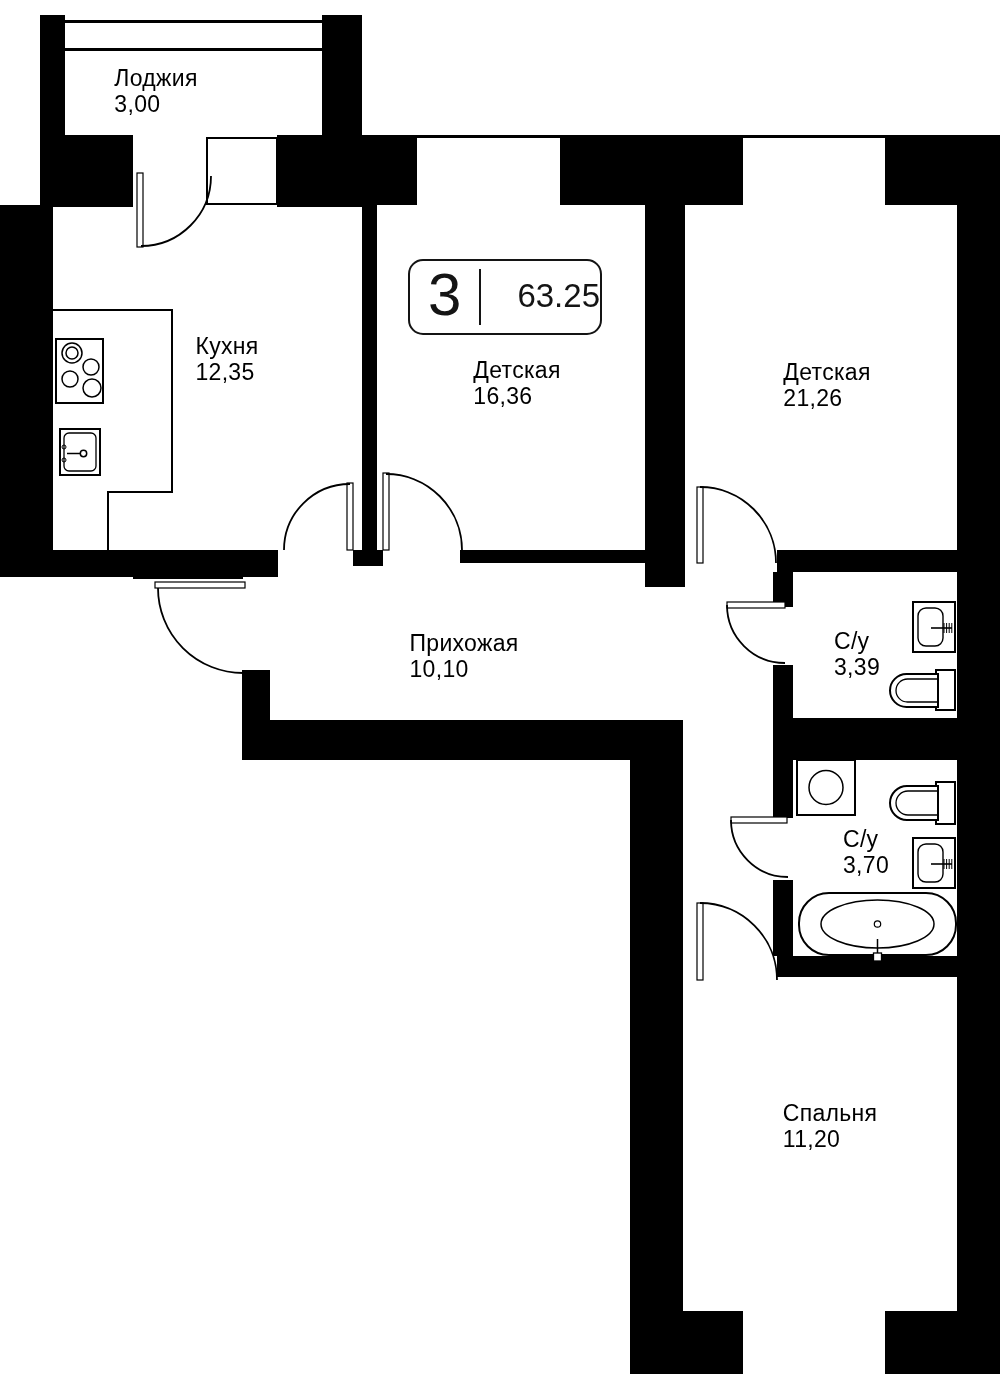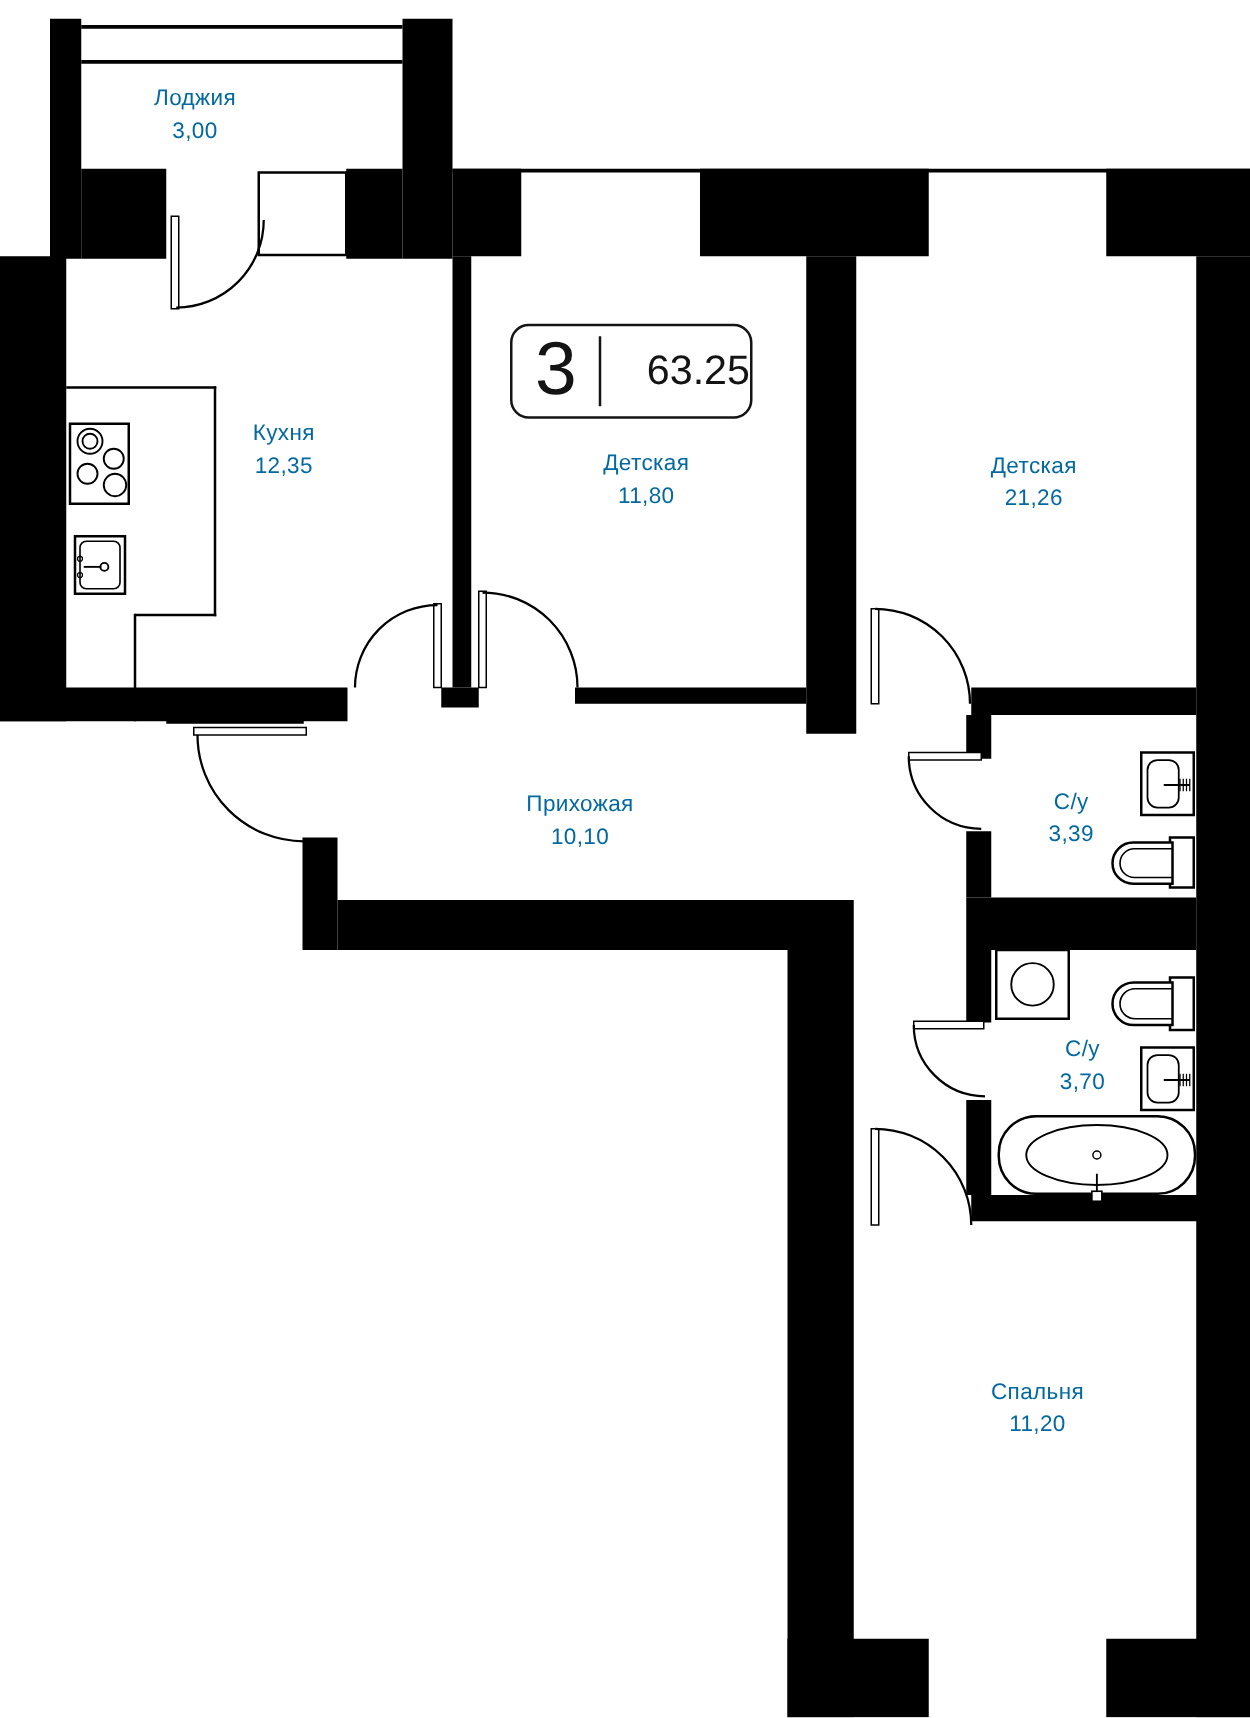--- a/index.html
+++ b/index.html
@@ -6,24 +6,24 @@
   #plan{
     position:relative;
     background:#ffffff;
     font-family:"Liberation Sans", sans-serif;
     overflow:hidden;
   }
   #plan-svg{position:absolute;left:0;top:0;}
   .room-label{
     position:absolute;
     transform:translate(-50%,-50%);
-    text-align:center;
-    font-size:18px;
+    text-align:left;
+    font-size:23px;
     line-height:26px;
-    color:#0369a1;
+    color:#000000;
     white-space:nowrap;
     letter-spacing:.3px;
   }
   .badge{
     position:absolute;
     background:#ffffff;
     border:2px solid #141414;
     border-radius:15px;
     display:flex;
     align-items:center;
@@ -151,21 +151,21 @@
       <div class="room-label" style="left: 156px; top: 91px;">
         <div>Лоджия</div>
         <div>3,00</div>
       </div>
       <div class="room-label" style="left: 227px; top: 359px;">
         <div>Кухня</div>
         <div>12,35</div>
       </div>
       <div class="room-label" style="left: 517px; top: 383px;">
         <div>Детская</div>
-        <div>11,80</div>
+        <div>16,36</div>
       </div>
       <div class="room-label" style="left: 827px; top: 385px;">
         <div>Детская</div>
         <div>21,26</div>
       </div>
       <div class="room-label" style="left: 464px; top: 656px;">
         <div>Прихожая</div>
         <div>10,10</div>
       </div>
       <div class="room-label" style="left: 857px; top: 654px;">

